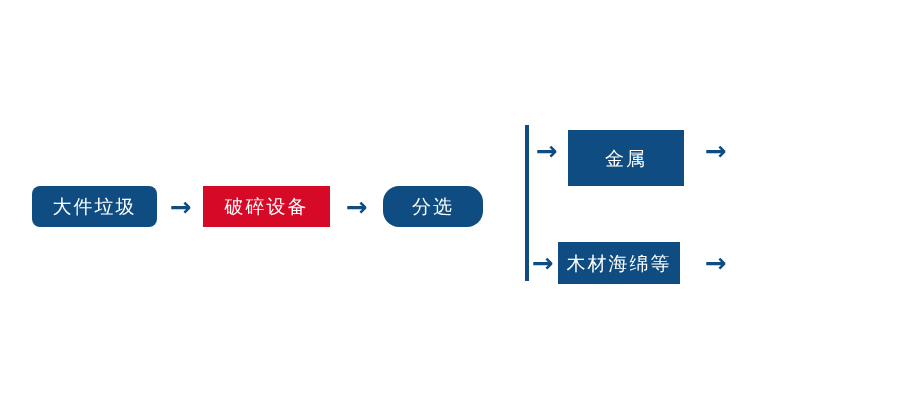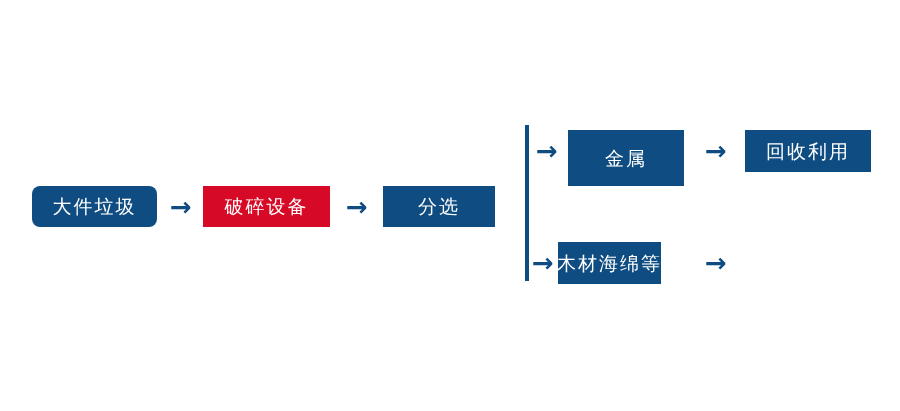--- a/index.html
+++ b/index.html
@@ -47,24 +47,24 @@
 
   
   .branch-line {
     position: absolute;
     background: #0F4C81;
   }
 
   
   #n-bulky    { left: 32px;  top: 186px; width: 125px; height: 41px; border-radius: 8px; }
   #n-crusher  { left: 203px; top: 186px; width: 127px; height: 41px; }
-  #n-sorting  { left: 383px; top: 186px; width: 112px; height: 41px; }
+  #n-sorting  { left: 383px; top: 186px; width: 100px; height: 41px; border-radius: 16px; }
   #n-metal    { left: 568px; top: 130px; width: 116px; height: 56px; }
   #n-recycle  { left: 745px; top: 130px; width: 126px; height: 42px; }
-  #n-wood     { left: 558px; top: 242px; width: 103px; height: 42px; text-align: center; }
+  #n-wood     { left: 558px; top: 242px; width: 122px; height: 42px; text-align: center; }
   #n-fuel     { left: 742px; top: 242px; width: 130px; height: 42px; }
 
   #a-1 { left: 160px; top: 192px; width: 42px; height: 30px; }
   #a-2 { left: 333px; top: 192px; width: 48px; height: 30px; }
   #a-top    { left: 528px; top: 136px; width: 38px; height: 30px; }
   #a-bottom { left: 528px; top: 248px; width: 30px; height: 30px; }
   #a-metal-recycle { left: 690px; top: 136px; width: 52px; height: 30px; }
   #a-wood-fuel     { left: 692px; top: 248px; width: 48px; height: 30px; }
 
   #branch-vline { left: 525px; top: 125px; width: 4px; height: 156px; }
@@ -85,21 +85,20 @@
   <div class="node blue" id="n-sorting">分选</div>
 
   <div class="branch-line" id="branch-vline"></div>
 
   <div class="arrow" id="a-top">→</div>
 
   <div class="node blue" id="n-metal">金属</div>
 
   <div class="arrow" id="a-metal-recycle">→</div>
 
-  <div class="node blue" id="n-recycle">回收利用</div>
 
   <div class="arrow" id="a-bottom">→</div>
 
   <div class="node blue" id="n-wood">木材海绵等</div>
 
   <div class="arrow" id="a-wood-fuel">→</div>
 
 
 </div>
 

